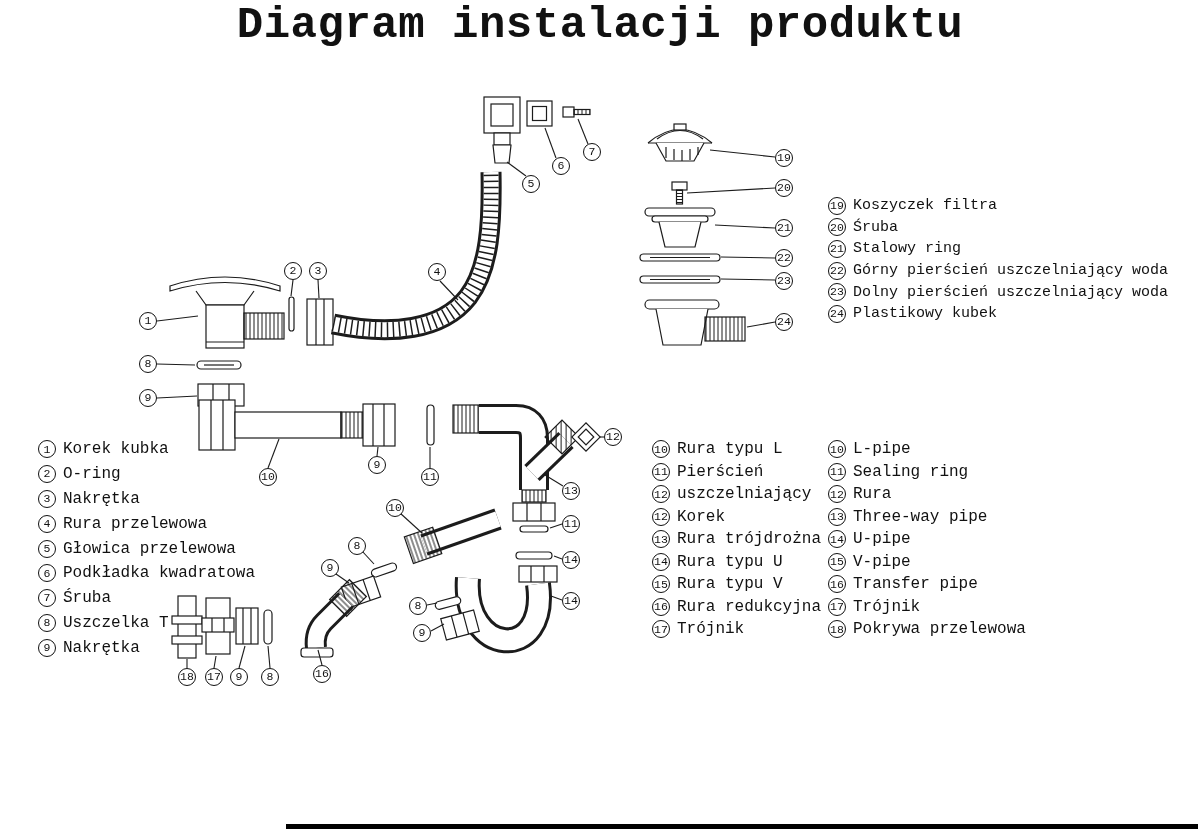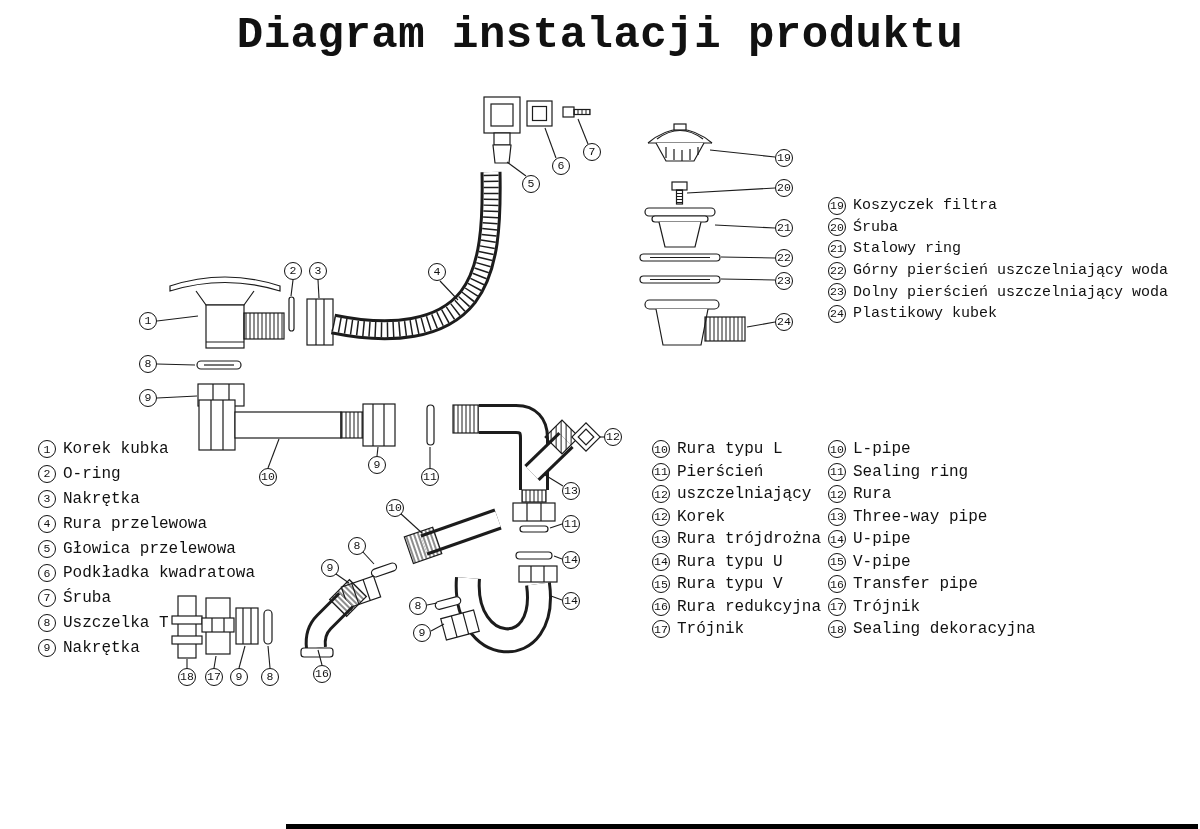--- a/index.html
+++ b/index.html
@@ -1,19 +1,19 @@
 <!DOCTYPE html>
 <html><head>
 <meta charset="utf-8">
 <style>
   html,body{margin:0;padding:0;background:#fff;}
   #page{position:relative;width:1200px;height:829px;background:#fff;overflow:hidden;
         font-family:"Liberation Mono","DejaVu Sans Mono",monospace;color:#111;}
   svg#art{position:absolute;left:0;top:0;}
-  .title{position:absolute;top:10px;left:0;width:1200px;text-align:center;
+  .title{position:absolute;top:0;left:0;width:1200px;text-align:center;
          font-size:44px;font-weight:700;letter-spacing:.5px;white-space:nowrap;}
   .legend{position:absolute;font-size:16px;}
   .legend-sm{font-size:15px;}
   .row{display:flex;align-items:center;height:var(--lh,24px);white-space:nowrap;}
   .badge{box-sizing:border-box;width:18px;height:18px;border:1.2px solid #111;border-radius:50%;
          display:inline-flex;align-items:center;justify-content:center;
          font-size:11.5px;line-height:1;background:#fff;flex:none;}
   .legend .badge{margin-right:7px;}
   .callout-layer{position:absolute;left:0;top:0;width:1200px;height:829px;}
   .callout-layer .badge{position:absolute;transform:translate(-50%,-50%);}
@@ -457,19 +457,19 @@
         <span class="lbl">Transfer pipe</span>
       </div>
 
       <div class="row">
         <span class="badge">17</span>
         <span class="lbl">Trójnik</span>
       </div>
 
       <div class="row">
         <span class="badge">18</span>
-        <span class="lbl">Sealing dekoracyjna</span>
+        <span class="lbl">Pokrywa przelewowa</span>
       </div>
     </div>
 
 
   <div class="bottom-bar"></div>
 </div>
 
 </body></html>

